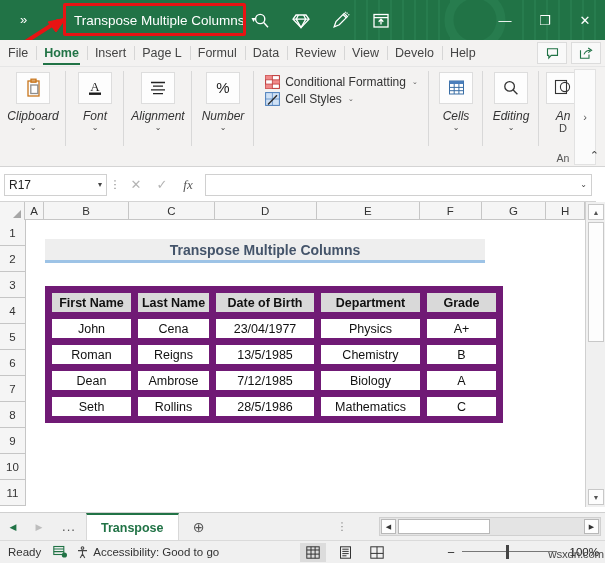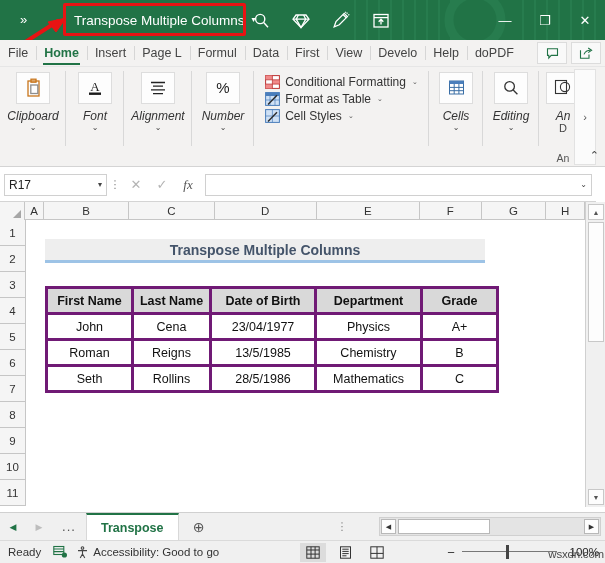--- a/index.html
+++ b/index.html
@@ -177,21 +177,21 @@
     display: flex; align-items: center; justify-content: center;
     font-size: 14px; font-weight: bold; color: #44546a;
   }
 
   
   table.datatbl {
     position: absolute; left: 19px; top: 66px;
     border-collapse: collapse;
   }
   table.datatbl td {
-    border: 3px solid #701a75;
+    border: 7px solid #701a75;
     height: 26px; text-align: center; vertical-align: middle;
     font-size: 12.5px; color: #111; padding: 0 2px;
   }
   table.datatbl tr.hdr td { background: #d9d9d9; font-weight: bold; font-size: 12.5px; }
   .cw0 { width: 86px; } .cw1 { width: 78px; } .cw2 { width: 105px; }
   .cw3 { width: 106px; } .cw4 { width: 76px; }
 
   
   .vscroll {
     position: absolute; right: 0; top: 202px; width: 20px; height: 305px;
@@ -328,25 +328,24 @@
     </svg>
   </div>
 
   <div class="ribbon-tabs">
     <div class="rtab">File</div>
     <div class="rtab active">Home</div>
     <div class="rtab">Insert</div>
     <div class="rtab">Page L</div>
     <div class="rtab">Formul</div>
     <div class="rtab">Data</div>
-    <div class="rtab">First</div>
+    <div class="rtab">Review</div>
     <div class="rtab">View</div>
     <div class="rtab">Develo</div>
     <div class="rtab">Help</div>
-    <div class="rtab">doPDF</div>
     <div class="rtab-right">
       <span class="rtab-btn">
         <svg width="13" height="13" viewBox="0 0 13 13" fill="none" stroke="#217346" stroke-width="1.1">
           <path d="M1.5 1.8 H11.5 V8.4 H5.2 L2.8 11 V8.4 H1.5 Z"></path>
         </svg>
       </span>
       <span class="rtab-btn">
         <svg width="14" height="13" viewBox="0 0 14 13" fill="none" stroke="#217346" stroke-width="1.1">
           <path d="M1.5 3.2 V11.3 H10 V7.6"></path>
           <path d="M5 7.4 C6.4 4.2 8.8 3.3 11.3 3.3"></path>
@@ -413,30 +412,20 @@
       <div class="styles-list">
         <div class="style-row">
           <svg width="15" height="14" viewBox="0 0 15 14">
             <rect x="0.6" y="0.6" width="13.8" height="12.8" fill="#ffffff" stroke="#b33" stroke-width="1"></rect>
             <rect x="0.6" y="0.6" width="6.7" height="4.1" fill="#f08a8a"></rect>
             <rect x="7.6" y="4.9" width="6.8" height="4.1" fill="#f08a8a"></rect>
             <rect x="0.6" y="9.2" width="6.7" height="4.2" fill="#f08a8a"></rect>
             <path d="M0.6 4.8 H14.4 M0.6 9.1 H14.4 M7.4 0.6 V13.4" stroke="#b33" stroke-width="0.8"></path>
           </svg>
           <span>Conditional Formatting</span>
-          <span class="style-chev">⌄</span>
-        </div>
-        <div class="style-row">
-          <svg width="15" height="14" viewBox="0 0 15 14">
-            <rect x="0.6" y="0.6" width="13.8" height="12.8" fill="#cfe1f5" stroke="#4a7ebb" stroke-width="1"></rect>
-            <rect x="0.6" y="0.6" width="13.8" height="3.4" fill="#4a7ebb"></rect>
-            <path d="M0.6 8 H14.4 M5 4 V13.4 M10 4 V13.4" stroke="#4a7ebb" stroke-width="0.7"></path>
-            <path d="M3 12.6 L12 3.2" stroke="#2c2c2c" stroke-width="1.4"></path>
-          </svg>
-          <span>Format as Table</span>
           <span class="style-chev">⌄</span>
         </div>
         <div class="style-row">
           <svg width="15" height="14" viewBox="0 0 15 14">
             <rect x="0.6" y="0.6" width="13.8" height="12.8" fill="#cfe1f5" stroke="#4a7ebb" stroke-width="1"></rect>
             <path d="M0.6 7 H14.4 M7.4 0.6 V13.4" stroke="#4a7ebb" stroke-width="0.7"></path>
             <path d="M3 12.6 L12 3.2" stroke="#2c2c2c" stroke-width="1.4"></path>
           </svg>
           <span>Cell Styles</span>
           <span class="style-chev">⌄</span>
@@ -554,20 +543,27 @@
           <td>A+</td>
         </tr>
         <tr>
           <td>Roman</td>
           <td>Reigns</td>
           <td>13/5/1985</td>
           <td>Chemistry</td>
           <td>B</td>
         </tr>
         <tr>
+          <td>Dean</td>
+          <td>Ambrose</td>
+          <td>7/12/1985</td>
+          <td>Biology</td>
+          <td>A</td>
+        </tr>
+        <tr>
           <td>Seth</td>
           <td>Rollins</td>
           <td>28/5/1986</td>
           <td>Mathematics</td>
           <td>C</td>
         </tr>
       </tbody>
         </table>
     </div>
   </div>

